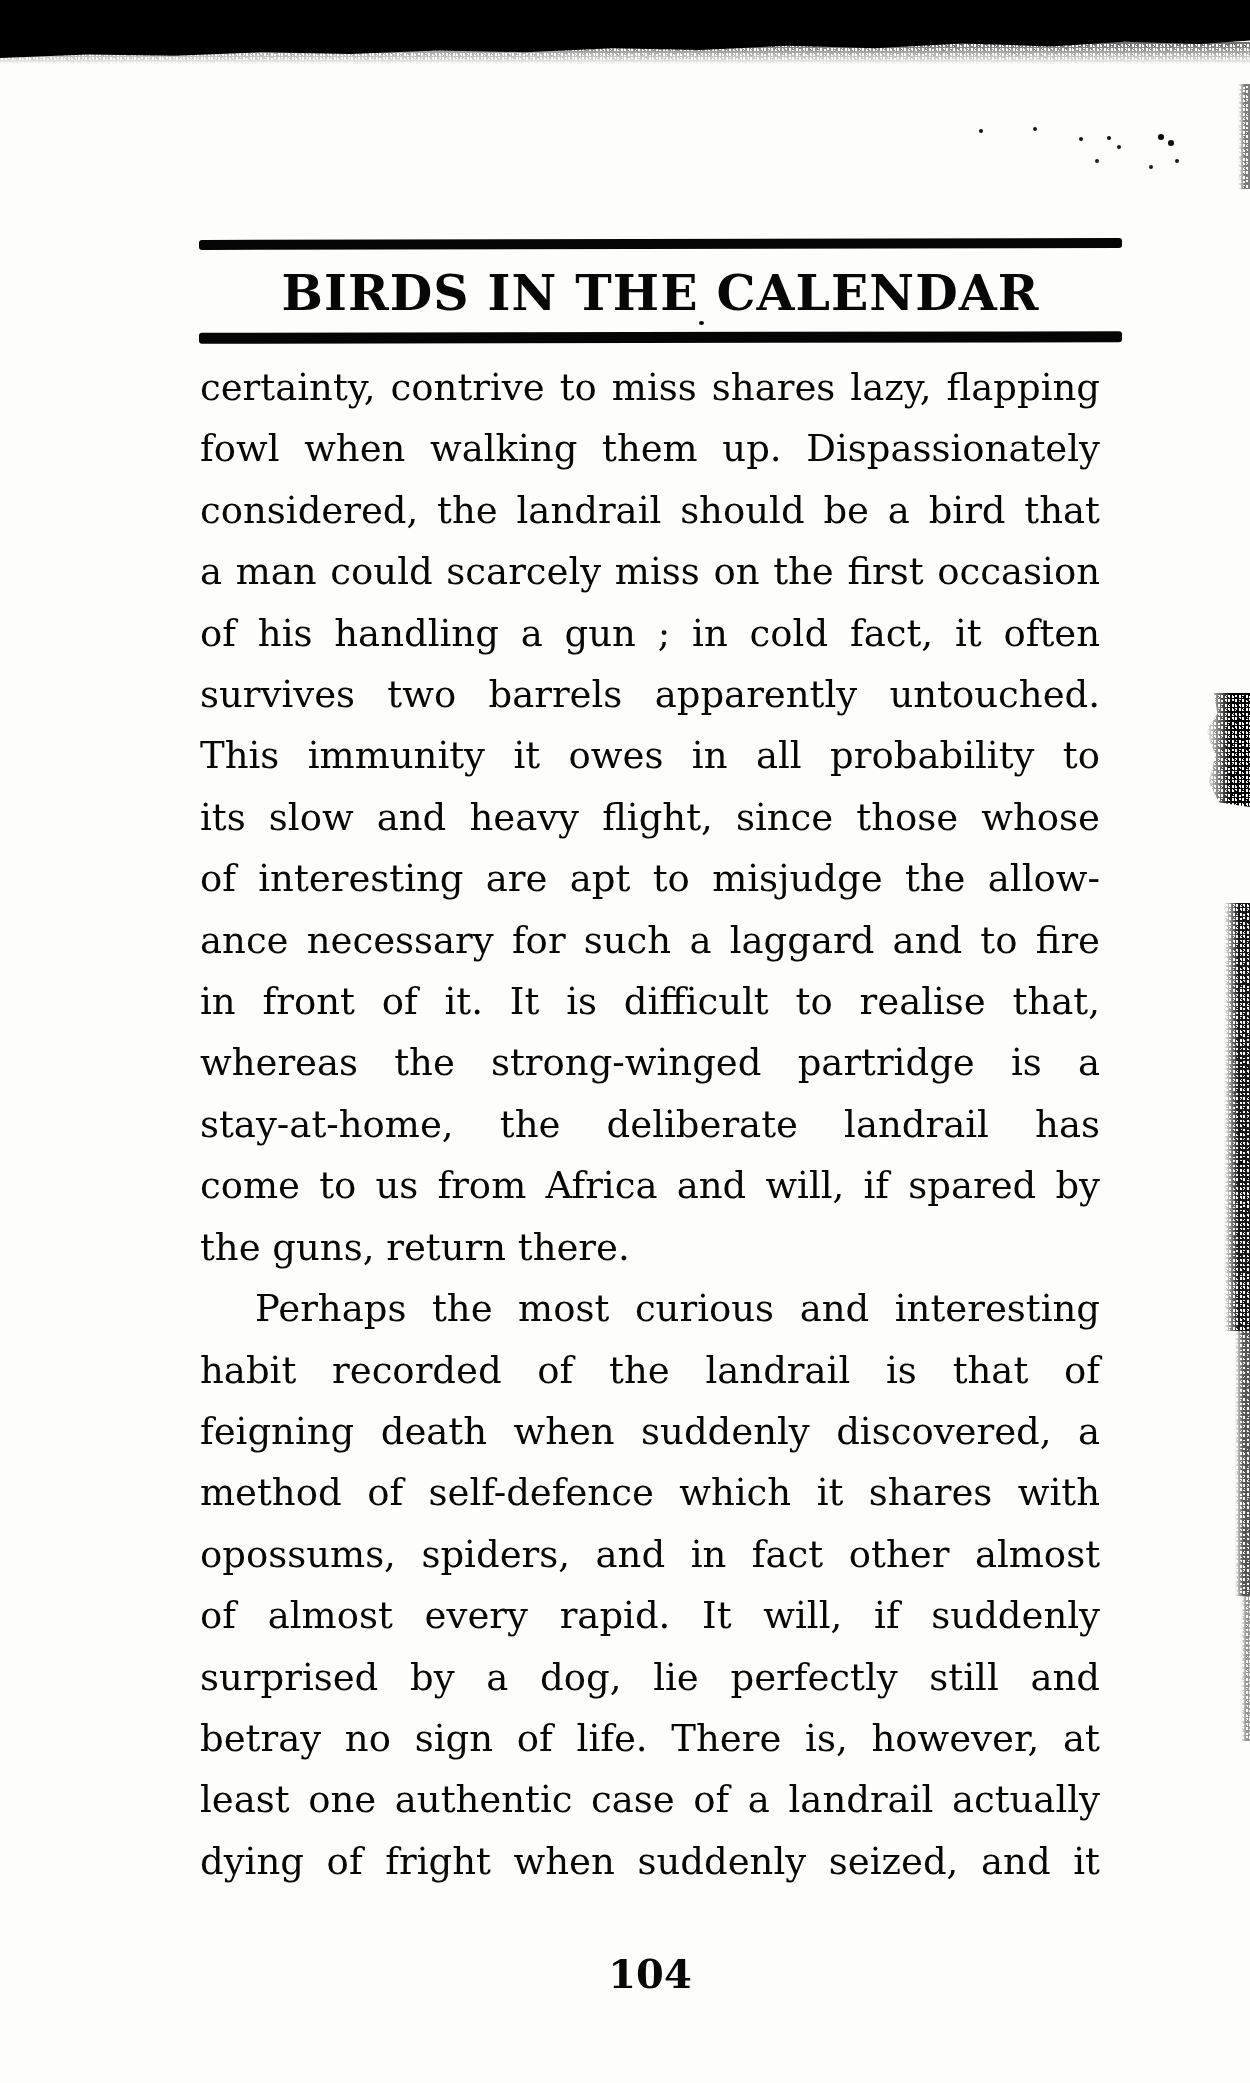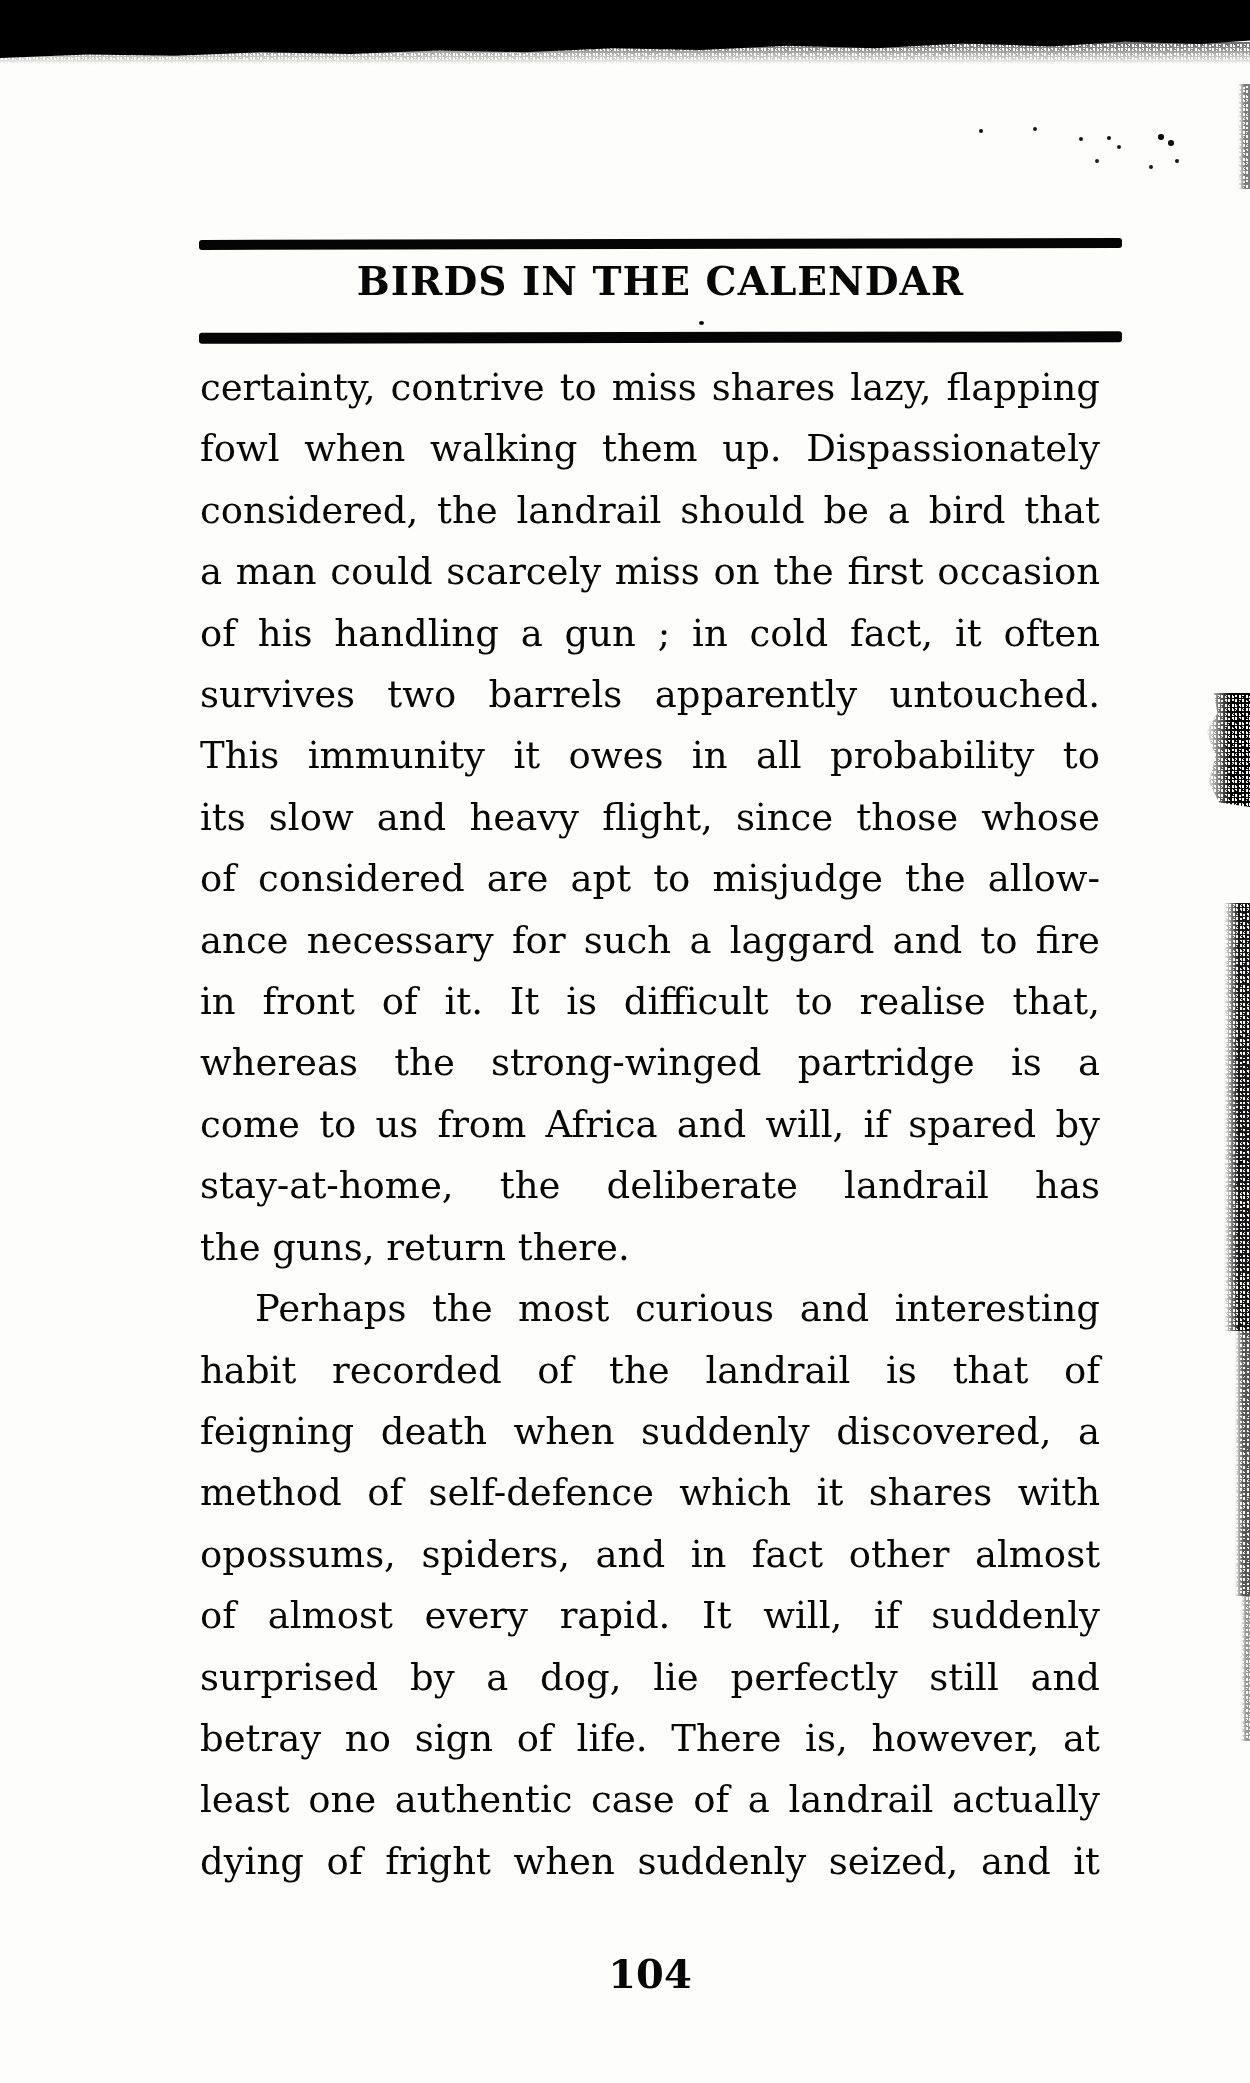--- a/index.html
+++ b/index.html
@@ -41,22 +41,22 @@
       1108px 137px 0 1px #101010, 1118px 146px 0 1px #1a1a1a, 1160px 136px 0 2px #0c0c0c,
       1170px 142px 0 2px #121212, 1176px 160px 0 1px #161616, 1150px 166px 0 1px #1c1c1c,
       1096px 160px 0 1px #202020, 1240px 1162px 0 1px #111;
   }
   .ink-dot{position:absolute;left:699px;top:321px;width:5px;height:4px;background:#090909;border-radius:50%;}
   
   .rule{position:absolute;left:199px;width:923px;background:#050505;border-radius:3px;}
   .rule-top{top:239px;height:10px;transform:rotate(-.12deg);}
   .rule-bottom{top:332px;height:11px;transform:rotate(-.1deg);}
   .page-title{
-    position:absolute;left:199px;top:256px;width:923px;height:50px;
-    text-align:center;font-size:39px;line-height:50px;font-weight:bold;
+    position:absolute;left:199px;top:268px;width:923px;height:50px;
+    text-align:center;font-size:49px;line-height:50px;font-weight:bold;
     letter-spacing:1px;white-space:nowrap;
   }
   
   .page-text{position:absolute;left:200px;top:357px;width:900px;font-size:37px;line-height:61.4px;}
   .line{width:100%;}
   .line.j{text-align:justify;text-align-last:justify;}
   .line.indent{padding-left:55px;box-sizing:border-box;}
   
   .page-number{
     position:absolute;left:200px;top:1952px;width:900px;
@@ -82,26 +82,26 @@
 
 <div class="page-text">
     <div class="line j">certainty, contrive to miss shares lazy, flapping</div>
     <div class="line j">fowl when walking them up. Dispassionately</div>
     <div class="line j">considered, the landrail should be a bird that</div>
     <div class="line j">a man could scarcely miss on the first occasion</div>
     <div class="line j">of his handling a gun ; in cold fact, it often</div>
     <div class="line j">survives two barrels apparently untouched.</div>
     <div class="line j">This immunity it owes in all probability to</div>
     <div class="line j">its slow and heavy flight, since those whose</div>
-    <div class="line j">of considered are apt to misjudge the allow-</div>
+    <div class="line j">of interesting are apt to misjudge the allow-</div>
     <div class="line j">ance necessary for such a laggard and to fire</div>
     <div class="line j">in front of it. It is difficult to realise that,</div>
     <div class="line j">whereas the strong-winged partridge is a</div>
+    <div class="line j">stay-at-home, the deliberate landrail has</div>
     <div class="line j">come to us from Africa and will, if spared by</div>
-    <div class="line j">stay-at-home, the deliberate landrail has</div>
     <div class="line">the guns, return there.</div>
     <div class="line j indent">Perhaps the most curious and interesting</div>
     <div class="line j">habit recorded of the landrail is that of</div>
     <div class="line j">feigning death when suddenly discovered, a</div>
     <div class="line j">method of self-defence which it shares with</div>
     <div class="line j">opossums, spiders, and in fact other almost</div>
     <div class="line j">of almost every rapid. It will, if suddenly</div>
     <div class="line j">surprised by a dog, lie perfectly still and</div>
     <div class="line j">betray no sign of life. There is, however, at</div>
     <div class="line j">least one authentic case of a landrail actually</div>

